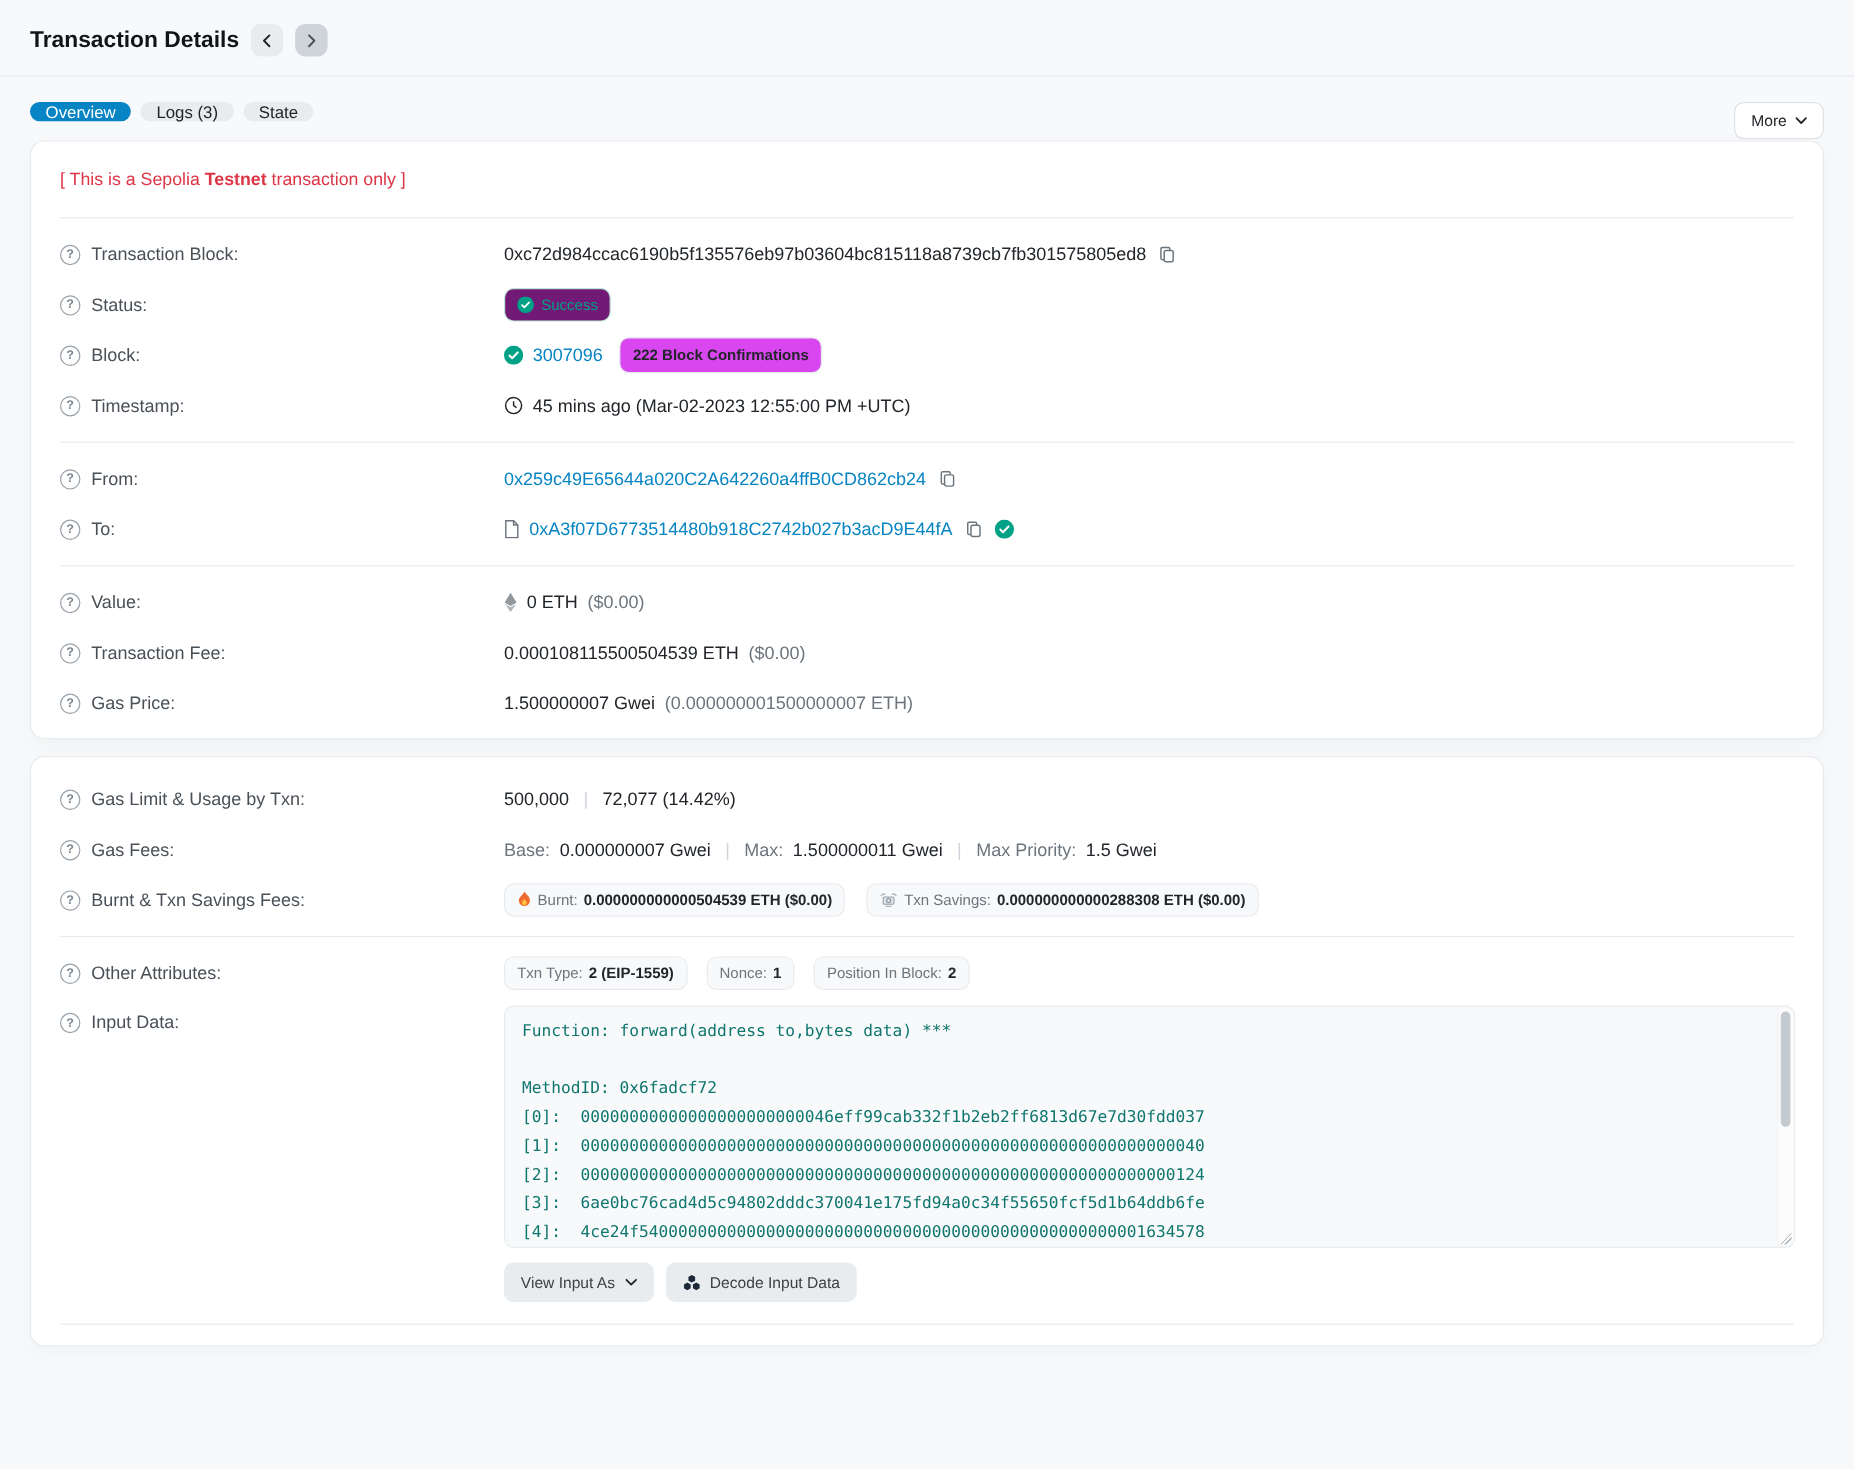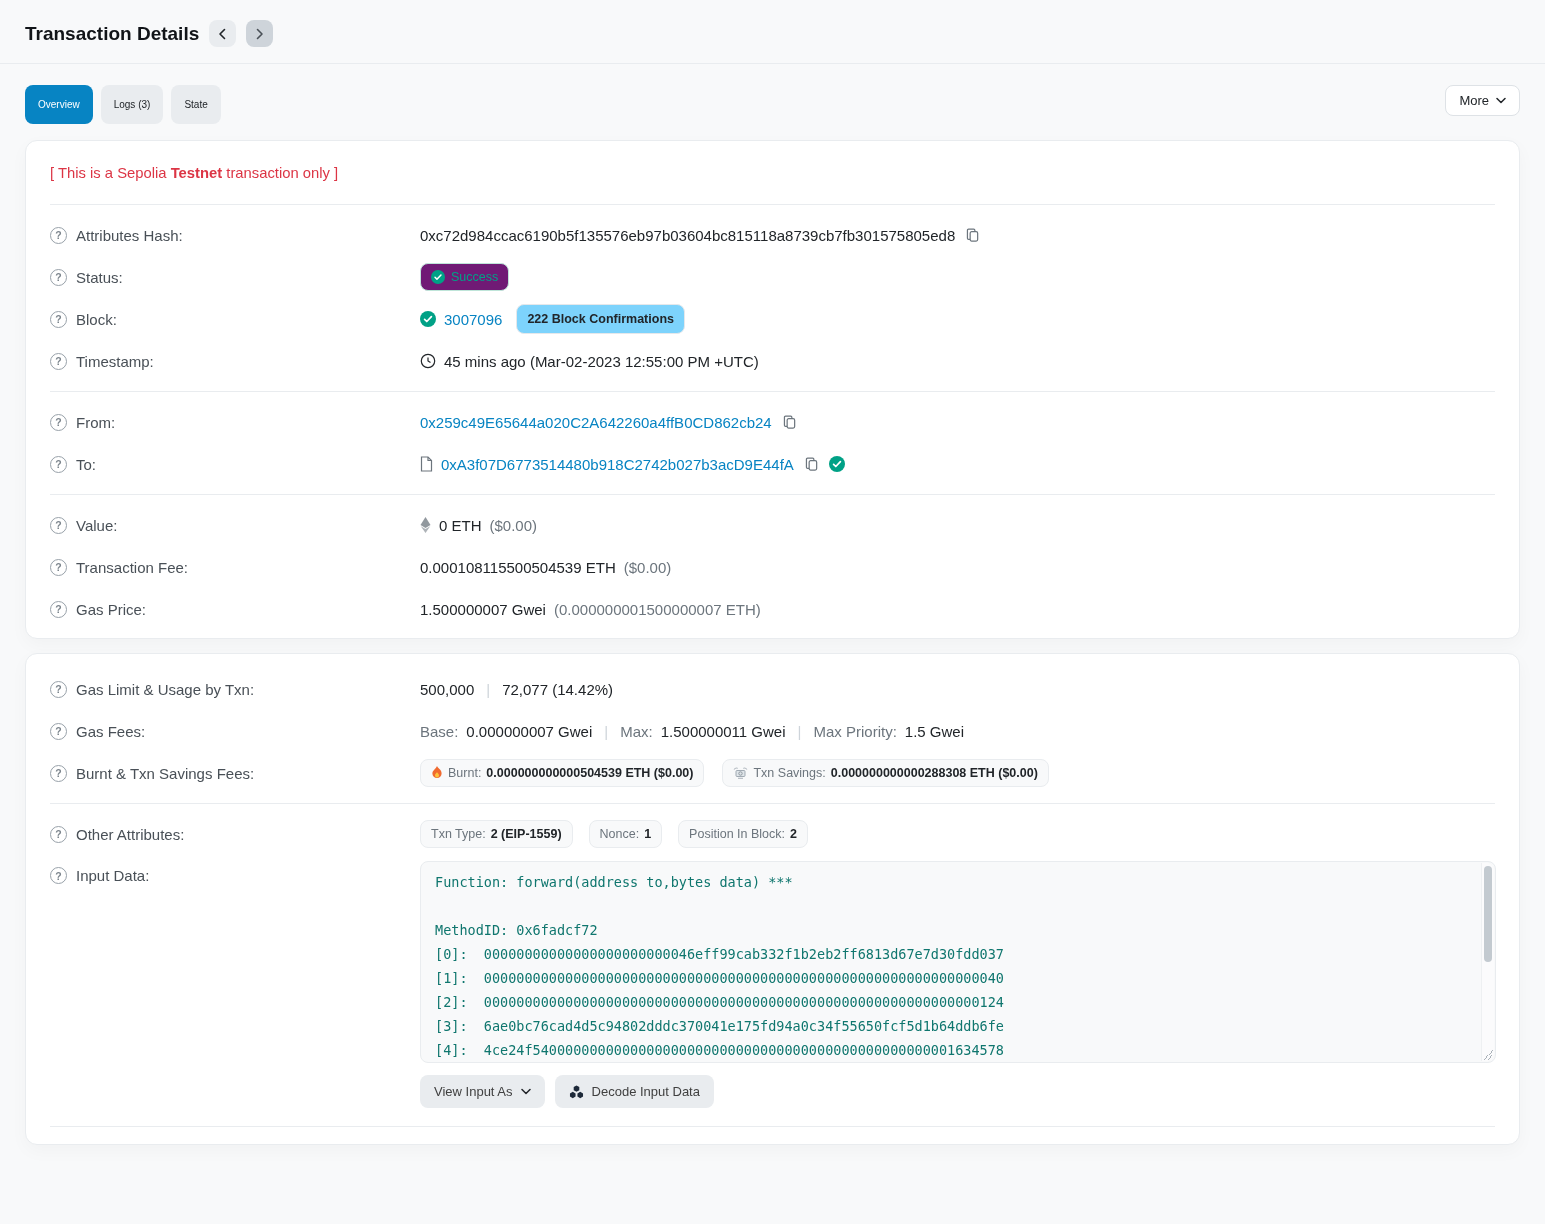--- a/index.html
+++ b/index.html
@@ -9,21 +9,21 @@
   
   .header { display:flex; align-items:center; gap:10px; padding:20px 0 16px 0; }
   .page-title { font-size:19px; font-weight:700; color:#111418; }
   .nav-btn { width:27px; height:27px; border-radius:8px; border:none; display:inline-flex; align-items:center; justify-content:center; cursor:pointer; }
   .nav-btn.prev { background:#e9ecef; }
   .nav-btn.next { background:#ced4da; }
   .header-rule { border:none; border-top:1px solid #e9ecef; margin:0 -25px; }
 
   
   .tabbar { display:flex; align-items:center; gap:8px; padding:21px 0 16px 0; }
-  .tab { font-size:10px; font-weight:500; padding:14px 13px; border-radius:8px; background:#e9ecef; color:#212529; border:none; cursor:pointer; }
+  .tab { font-size:14px; font-weight:500; padding:0 13px; border-radius:8px; background:#e9ecef; color:#212529; border:none; cursor:pointer; }
   .tab.active { background:#0784c3; color:#fff; }
   .more-btn { position:absolute; right:25px; top:85px; background:#fff; border:1px solid #dee2e6; border-radius:8px; padding:7px 13px; font-size:13px; color:#212529; display:inline-flex; align-items:center; gap:7px; cursor:pointer; }
 
   
   .card { background:#fff; border:1px solid #e9ecef; border-radius:12px; box-shadow:0 6px 18px rgba(0,0,0,.03); padding:8px 24px; margin-bottom:14px; }
   .card-rule { border:none; border-top:1px solid #e9ecef; margin:9px 0; }
 
   .warning { padding:16px 0 14px 0; font-size:14.8px; color:#dc3545; }
   .warning b { font-weight:700; }
 
@@ -34,21 +34,21 @@
   .row-value { display:flex; align-items:center; gap:8px; flex-wrap:wrap; color:#212529; }
   .muted { color:#6c757d; }
   .sep { color:#ced4da; padding:0 4px; }
   .link { color:#0784c3; text-decoration:none; cursor:pointer; }
 
   .q-icon { width:17px; height:17px; flex:0 0 17px; border:1.3px solid #98a1a9; border-radius:50%; color:#7c858d; font-size:10.5px; font-weight:700; display:inline-flex; align-items:center; justify-content:center; }
 
   .icon-btn { background:none; border:none; cursor:pointer; display:inline-flex; align-items:center; padding:0 2px; }
 
   .badge-success { display:inline-flex; align-items:center; gap:6px; background:#701a75; border:1px solid #bfe5d9; color:#00a186; font-size:12.5px; font-weight:500; border-radius:8px; padding:6px 10px; }
-  .badge-gray { display:inline-flex; align-items:center; gap:5px; background:#7dd3fc; border:1px solid #e5e8eb; color:#212529; font-size:12.5px; font-weight:700; border-radius:8px; padding:7px 10px; }
+  .badge-gray { display:inline-flex; align-items:center; gap:5px; background:#d946ef; border:1px solid #e5e8eb; color:#212529; font-size:12.5px; font-weight:700; border-radius:8px; padding:7px 10px; }
   .badge-pill { display:inline-flex; align-items:center; gap:5px; background:#f8f9fa; border:1px solid #e9ecef; border-radius:8px; padding:6px 10px; font-size:12.5px; }
   .badge-pill .k { color:#6c757d; font-weight:400; }
   .badge-pill .v { color:#212529; font-weight:700; }
 
   .block-link { font-size:15px; }
 
   
   .input-wrap { position:relative; width:1076px; height:202px; background:#f8f9fa; border:1px solid #e9ecef; border-radius:8px; overflow:hidden; margin-top:2px; }
   .input-pre { font-family:"DejaVu Sans Mono","Liberation Mono",monospace; font-size:13.5px; line-height:24px; color:#0f766e; padding:8px 14px; white-space:pre; }
   .v-scroll { position:absolute; top:1px; right:1px; bottom:1px; width:13px; background:#fbfbfc; border-left:1px solid #eef0f2; border-radius:0 8px 8px 0; }
@@ -102,21 +102,21 @@
   <div class="card">
 
     <div class="warning">
       <span>[ This is a Sepolia </span><b>Testnet</b><span> transaction only ]</span>
     </div>
     <hr class="card-rule">
 
     <div class="row">
       <div class="row-label">
         <span class="q-icon">?</span>
-        <span>Attributes Hash:</span>
+        <span>Transaction Block:</span>
       </div>
       <div class="row-value">
         <span>0xc72d984ccac6190b5f135576eb97b03604bc815118a8739cb7fb301575805ed8</span>
         <button class="icon-btn">
           <span>
             <svg width="15" height="16" viewBox="0 0 16 16" fill="none" stroke="#6c757d" stroke-width="1.3">
                 <rect x="5.5" y="4.5" width="8" height="10" rx="1.6"></rect>
                 <path d="M10.5 4.5V3A1.2 1.2 0 0 0 9.3 1.8H3.8A1.2 1.2 0 0 0 2.6 3v8.5a1.2 1.2 0 0 0 1.2 1.2h1.7"></path>
               </svg>
           </span>

